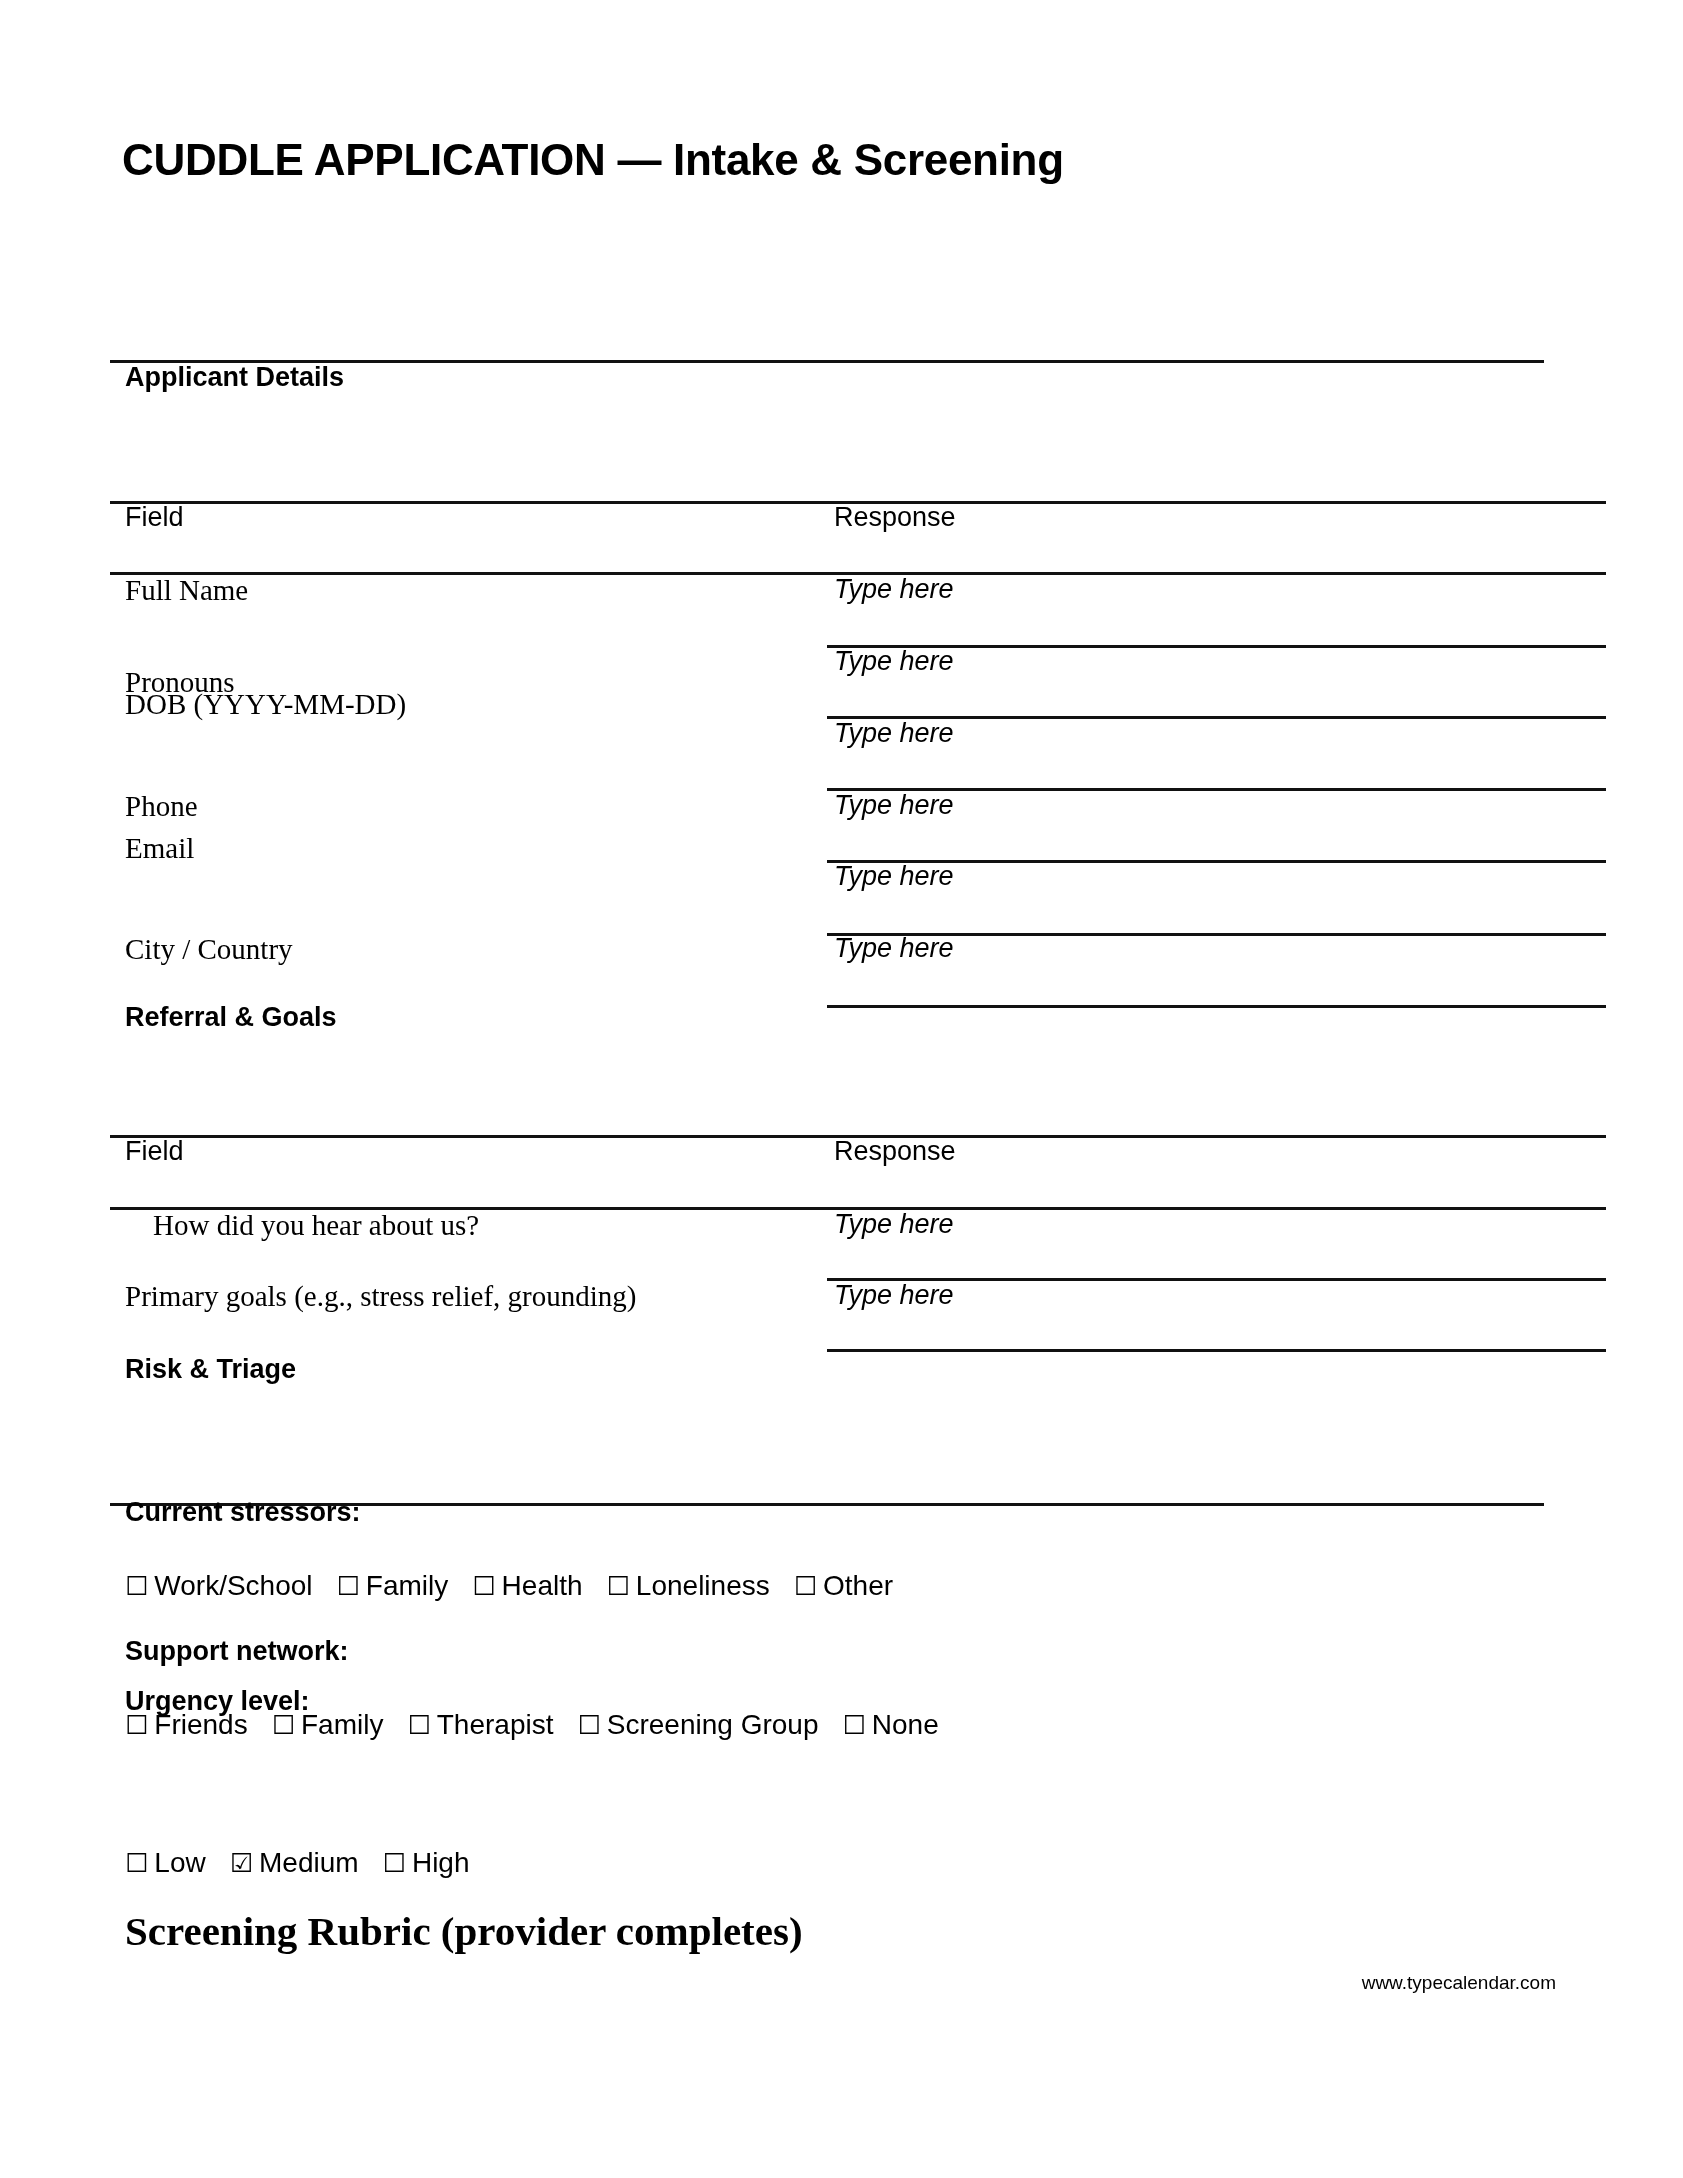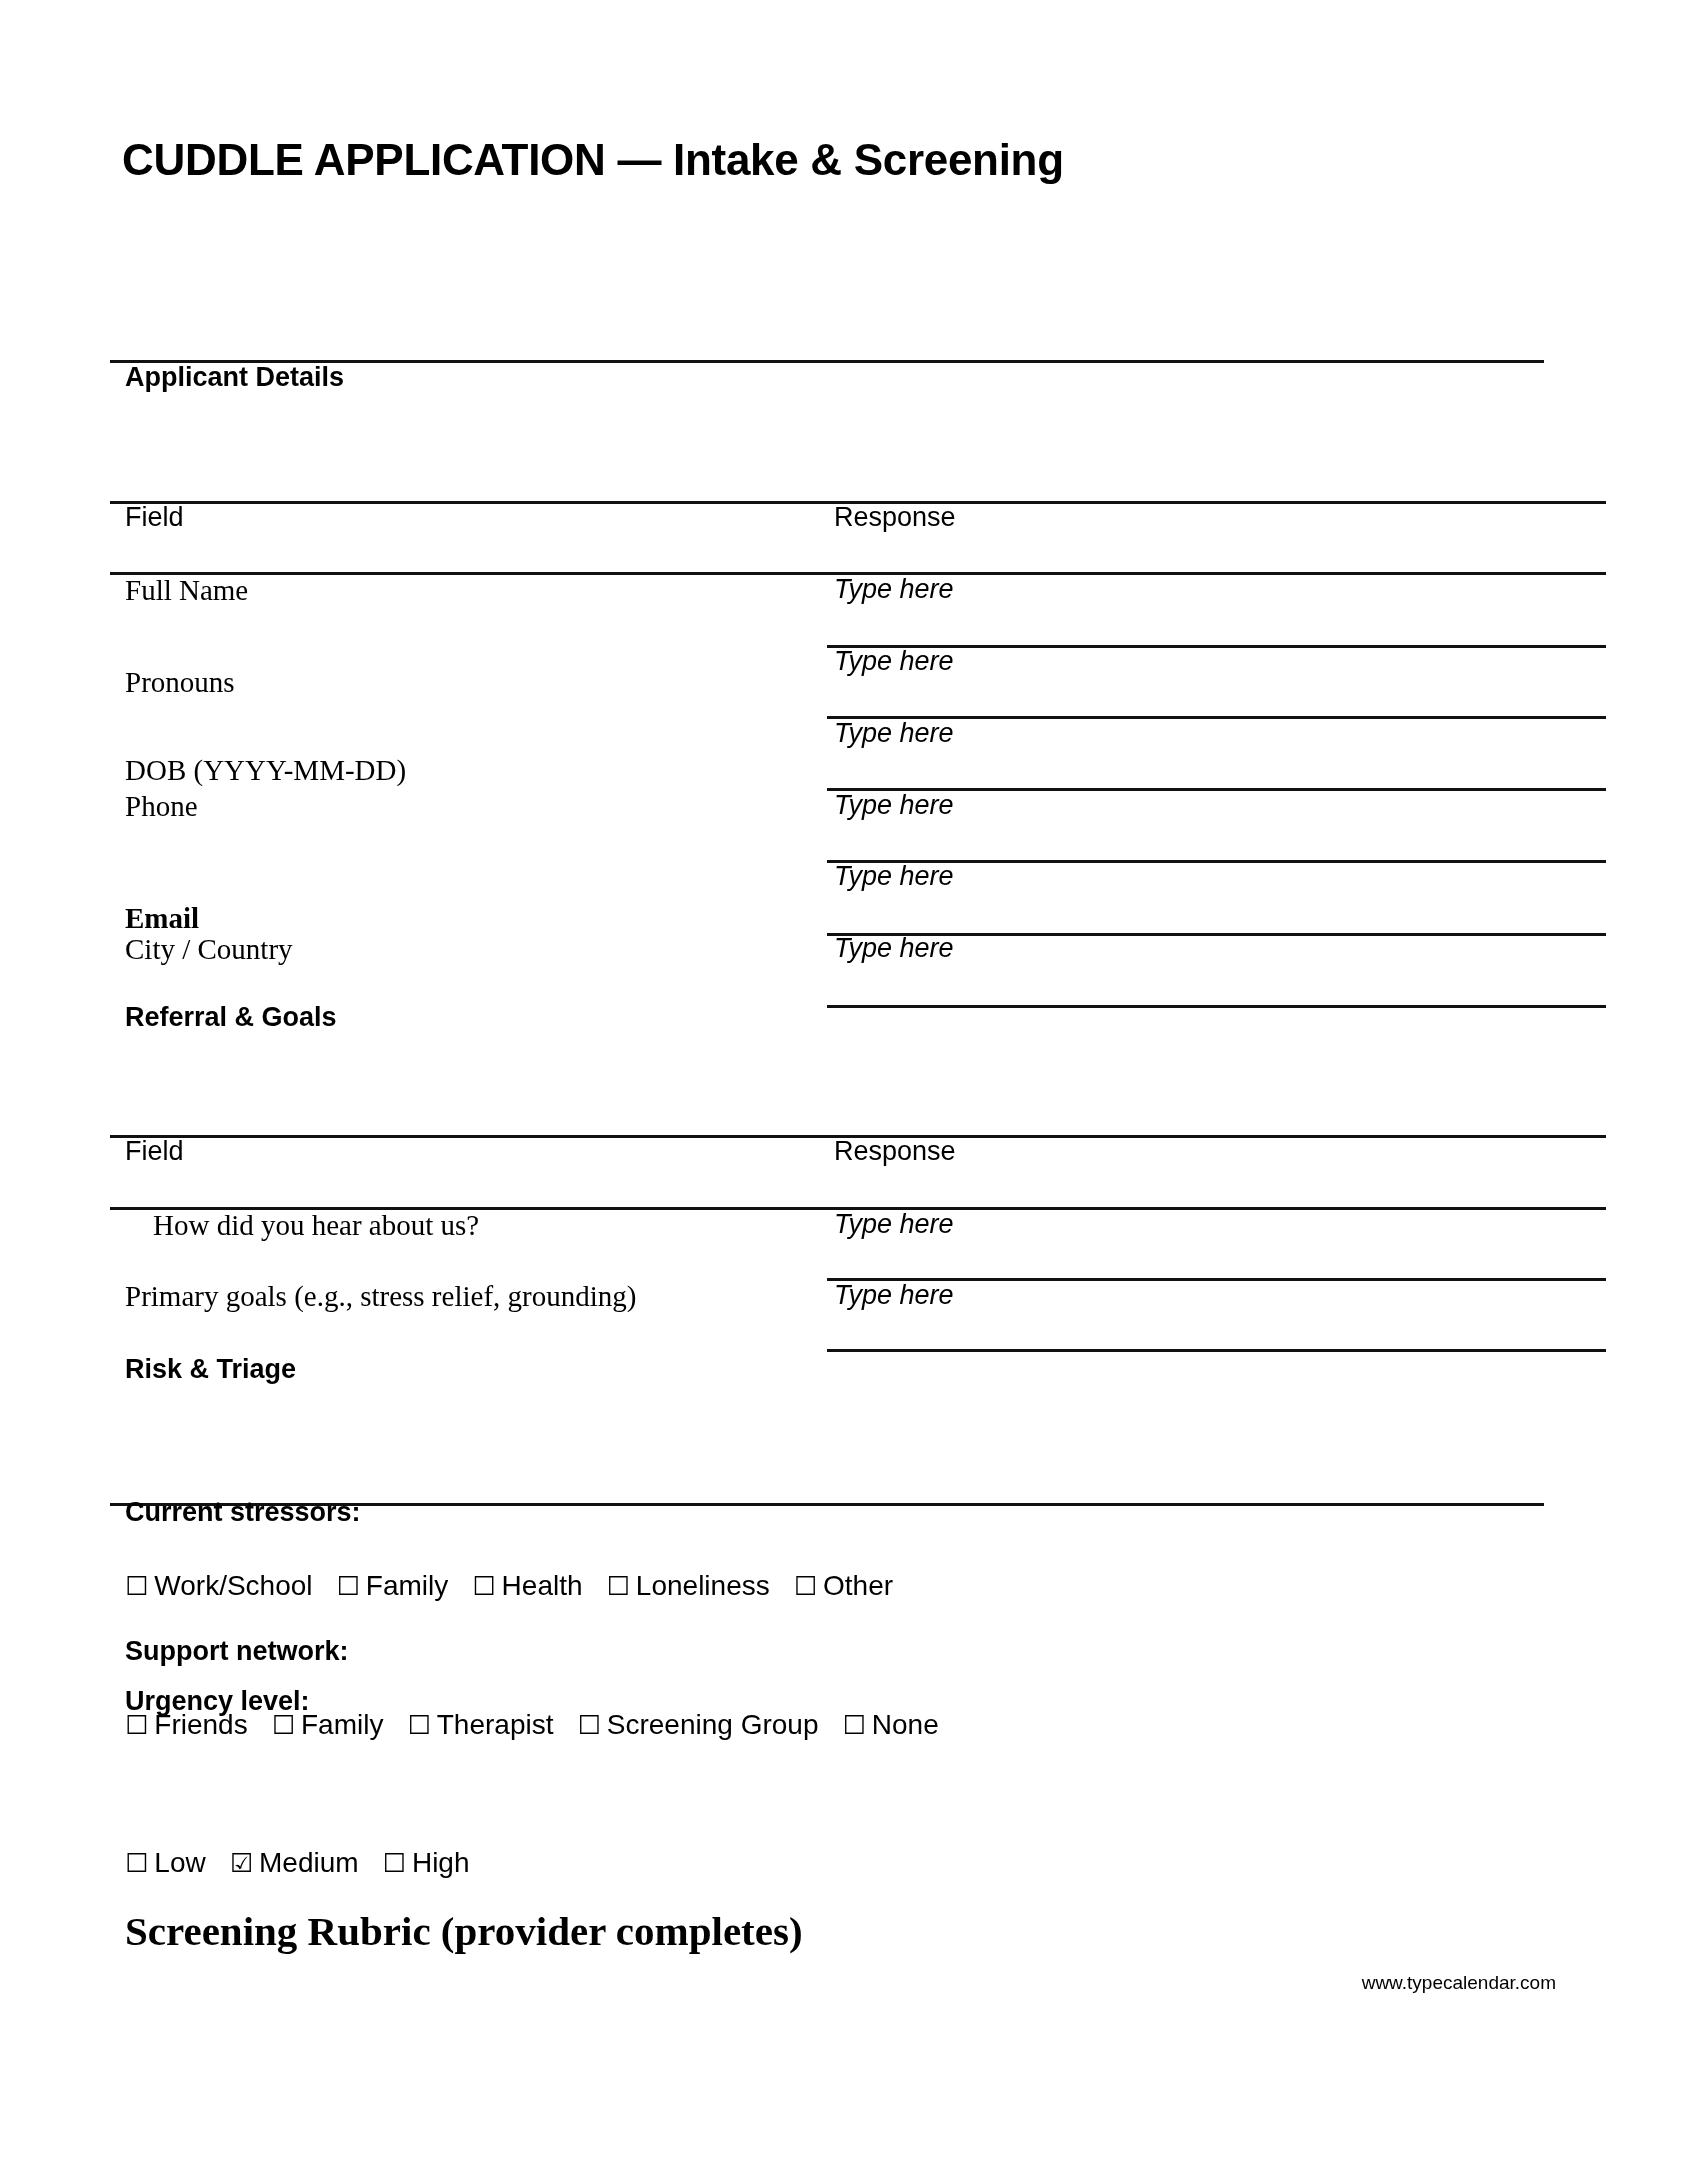--- a/index.html
+++ b/index.html
@@ -37,31 +37,31 @@
     <div class="abs serif label" style="top:574px;">Full Name</div>
     <div class="abs sans resp" style="top:574px;">Type here</div>
     <div class="rule" style="left:827px; top:645px; width:779px;"></div>
   </div>
   <div>
     <div class="abs serif label" style="top:666px;">Pronouns</div>
     <div class="abs sans resp" style="top:646px;">Type here</div>
     <div class="rule" style="left:827px; top:716px; width:779px;"></div>
   </div>
   <div>
-    <div class="abs serif label" style="top:754px;">DOB (YYYY-MM-DD)</div>
+    <div class="abs serif label" style="top:688px;">DOB (YYYY-MM-DD)</div>
     <div class="abs sans resp" style="top:718px;">Type here</div>
     <div class="rule" style="left:827px; top:788px; width:779px;"></div>
   </div>
   <div>
     <div class="abs serif label" style="top:790px;">Phone</div>
     <div class="abs sans resp" style="top:790px;">Type here</div>
     <div class="rule" style="left:827px; top:860px; width:779px;"></div>
   </div>
   <div>
-    <div class="abs serif label" style="top:902px;font-weight:bold;">Email</div>
+    <div class="abs serif label" style="top:832px;">Email</div>
     <div class="abs sans resp" style="top:861px;">Type here</div>
     <div class="rule" style="left:827px; top:933px; width:779px;"></div>
   </div>
   <div>
     <div class="abs serif label" style="top:933px;">City / Country</div>
     <div class="abs sans resp" style="top:933px;">Type here</div>
     <div class="rule" style="left:827px; top:1005px; width:779px;"></div>
   </div>
 </div>
 

